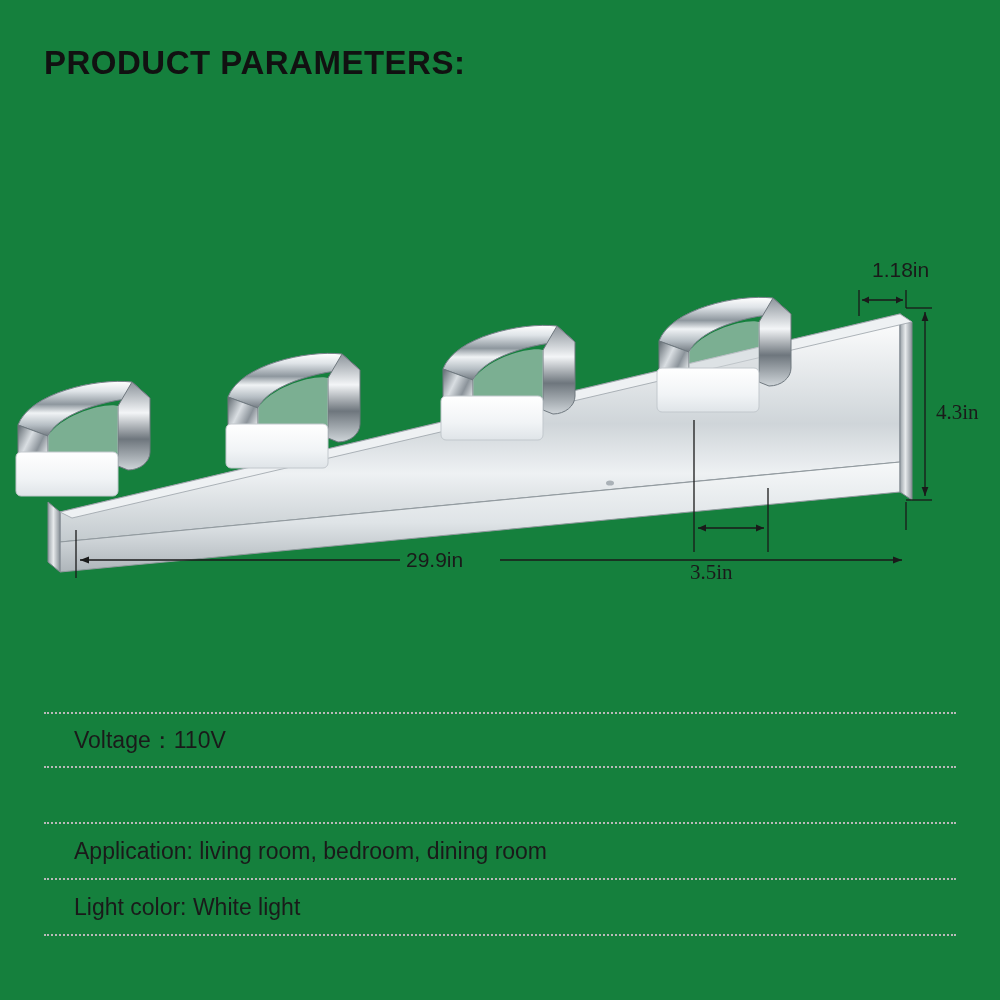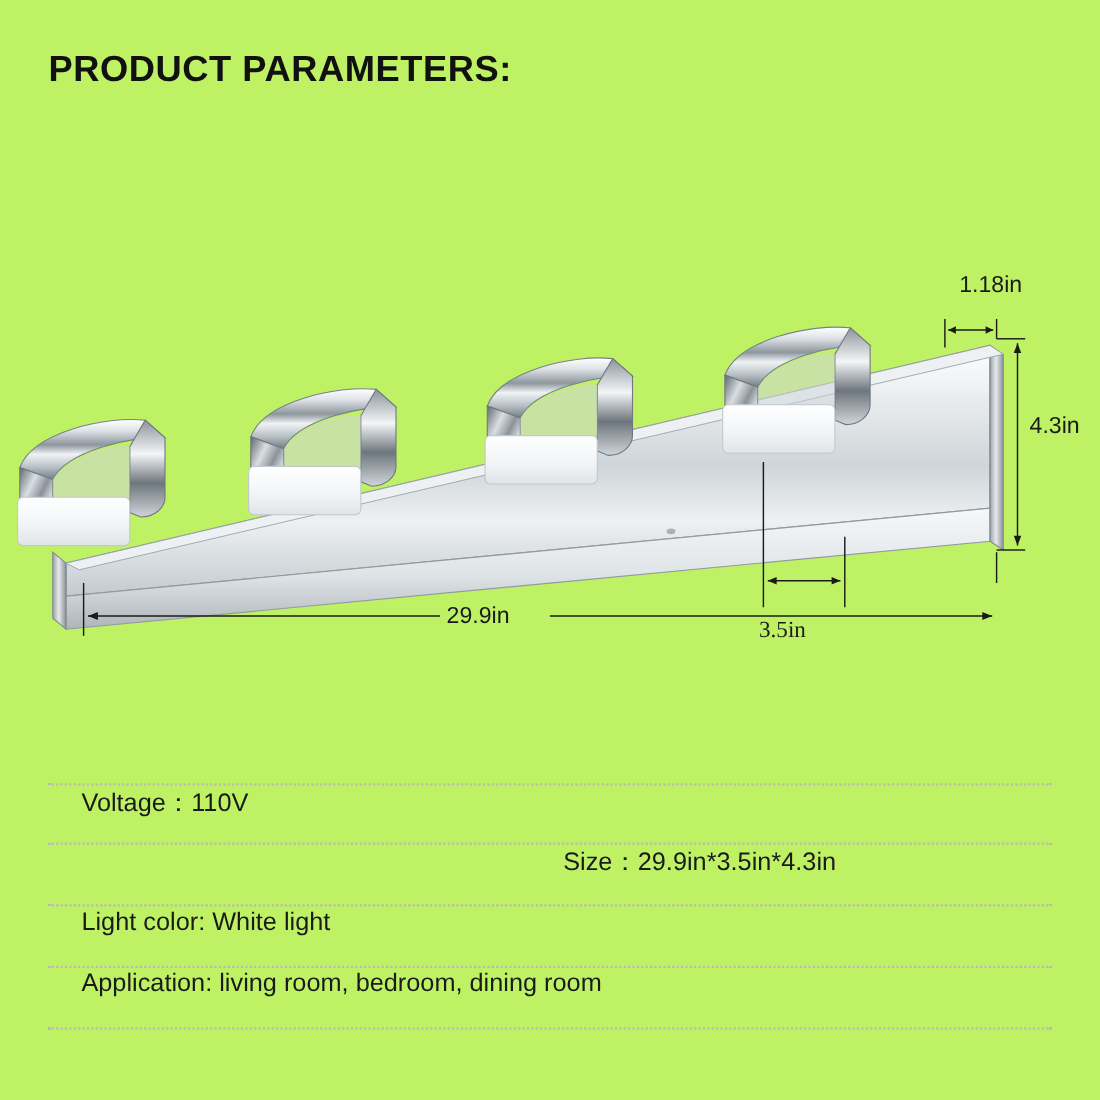--- a/index.html
+++ b/index.html
@@ -7,21 +7,21 @@
     margin: 0; padding: 0;
     width: 1000px; height: 1000px;
     background: #ffffff;
     font-family: "Liberation Sans", sans-serif;
     color: #1a1a1a;
     overflow: hidden;
   }
   #page {
     position: relative;
     width: 1000px; height: 1000px;
-    background: #bef264;
+    background: #15803d;
   }
 
   
   .page-title {
     position: absolute;
     left: 44px; top: 44px;
     font-size: 33px;
     font-weight: bold;
     letter-spacing: 0.5px;
     color: #111111;
@@ -45,21 +45,21 @@
   
   .spec-table {
     position: absolute;
     left: 44px; top: 712px;
     width: 912px;
   }
   .spec-row {
     position: relative;
     height: 56px;
     display: flex;
-    align-items: flex-start;
+    align-items: center;
     border-bottom: 2px dotted #b9b9b9;
   }
   .spec-row:first-child { border-top: 2px dotted #b9b9b9; }
   .spec-cell {
     font-size: 23px;
     color: #1a1a1a;
     white-space: nowrap;
     padding-left: 30px;
   }
   .spec-cell.right { padding-left: 0; position: absolute; left: 468px; }
@@ -190,47 +190,44 @@
 
         <line x1="694" y1="190" x2="694" y2="322"></line>
         <line x1="768" y1="258" x2="768" y2="322"></line>
         <path d="M698 298 L764 298"></path>
         <path d="M698 298 l8 -3.4 l0 6.8 Z" fill="#1a1a1a" stroke="none"></path>
         <path d="M764 298 l-8 -3.4 l0 6.8 Z" fill="#1a1a1a" stroke="none"></path>
       </g>
     </svg>
 
     
-    <span class="dim-label" style="left:872px; top:17px;text-align:center;">1.18in</span>
-    <span class="dim-label" style="left:936px; top:146px;">4.3in</span>
+    <span class="dim-label" style="left:872px; top:28px;text-align:center;">1.18in</span>
+    <span class="dim-label" style="left:936px; top:170px;font-family:Liberation Serif, serif;">4.3in</span>
     <span class="dim-label" style="left:406px; top:318px;">29.9in</span>
     <span class="dim-label" style="left:690px; top:330px;font-family:Liberation Serif, serif;">3.5in</span>
   </div>
 
   <div class="spec-table">
 
     <div class="spec-row">
       <span class="spec-cell">
         <span class="spec-label">Voltage：</span><span>110V</span>
       </span>
     </div>
 
     <div class="spec-row">
-      <span class="spec-cell right">
-        <span class="spec-label">Size：</span><span>29.9in*3.5in*4.3in</span>
+    </div>
+
+    <div class="spec-row">
+      <span class="spec-cell">
+        <span class="spec-label">Application:</span>&nbsp;<span>living room, bedroom, dining room</span>
       </span>
     </div>
 
     <div class="spec-row">
       <span class="spec-cell">
         <span class="spec-label">Light color:</span>&nbsp;<span>White light</span>
       </span>
     </div>
 
-    <div class="spec-row">
-      <span class="spec-cell">
-        <span class="spec-label">Application:</span>&nbsp;<span>living room, bedroom, dining room</span>
-      </span>
-    </div>
-
   </div>
 
 </div>
 
 </body></html>

